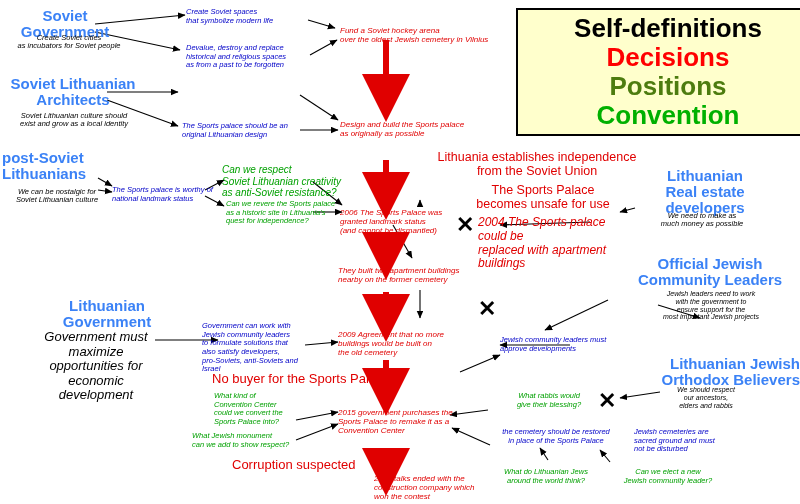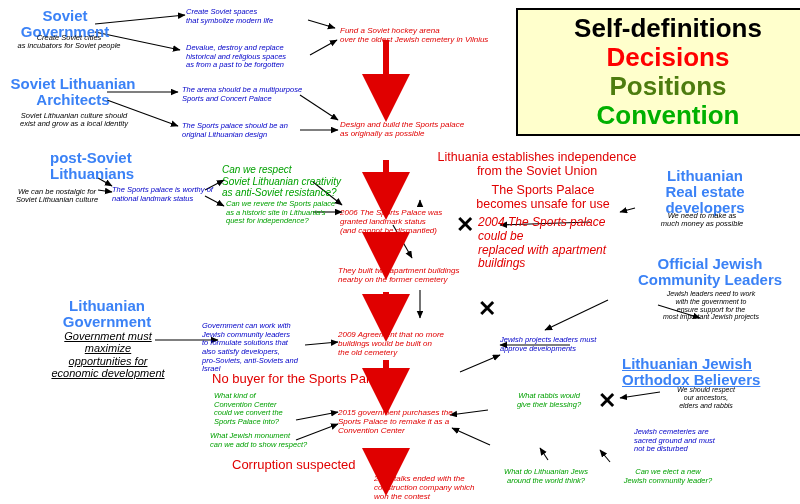--- a/index.html
+++ b/index.html
@@ -99,46 +99,46 @@
     <div class="lg-blue" style="font-size:26px;">Positions</div>
     <div class="lg-green" style="font-size:26px;">Convention</div>
   </div>
 
   <div class="node actor" style="left:10px;top:8px;width:110px;font-size:15px;white-space:pre-line;text-align:center;">Soviet
 Government</div>
 
   <div class="node actor" style="left:8px;top:76px;width:130px;font-size:15px;white-space:pre-line;text-align:center;">Soviet Lithuanian
 Architects</div>
 
-  <div class="node actor" style="left:2px;top:150px;width:120px;font-size:15px;white-space:pre-line;text-align:left;margin-left:48px;">post-Soviet
+  <div class="node actor" style="left:2px;top:150px;width:120px;font-size:15px;white-space:pre-line;text-align:left;">post-Soviet
 Lithuanians</div>
 
   <div class="node actor" style="left:42px;top:298px;width:130px;font-size:15px;white-space:pre-line;text-align:center;">Lithuanian
 Government</div>
 
   <div class="node actor" style="left:630px;top:168px;width:150px;font-size:15px;white-space:pre-line;text-align:center;">Lithuanian
 Real estate
 developers</div>
 
   <div class="node actor" style="left:624px;top:256px;width:172px;font-size:15px;white-space:pre-line;text-align:center;">Official Jewish
 Community Leaders</div>
 
-  <div class="node actor" style="left:622px;top:356px;width:178px;font-size:15px;white-space:pre-line;text-align:left;text-decoration:underline;">Lithuanian Jewish
+  <div class="node actor" style="left:622px;top:356px;width:178px;font-size:15px;white-space:pre-line;text-align:right;">Lithuanian Jewish
 Orthodox Believers</div>
 
   <div class="node desc italic" style="left:14px;top:34px;width:110px;font-size:7.5px;white-space:pre-line;text-align:center;">Create Soviet cities
 as incubators for Soviet people</div>
 
   <div class="node desc italic" style="left:4px;top:112px;width:140px;font-size:7.5px;white-space:pre-line;text-align:center;">Soviet Lithuanian culture should
 exist and grow as a local identity</div>
 
   <div class="node desc italic" style="left:2px;top:188px;width:110px;font-size:7.5px;white-space:pre-line;text-align:center;">We can be nostalgic for
 Soviet Lithuanian culture</div>
 
-  <div class="node desc italic" style="left:48px;top:330px;width:120px;font-size:11px;white-space:pre-line;text-align:center;text-decoration:underline;">Government must maximize
+  <div class="node desc italic" style="left:36px;top:330px;width:120px;font-size:13px;white-space:pre-line;text-align:center;">Government must maximize
 opportunities for
 economic development</div>
 
   <div class="node desc italic" style="left:632px;top:212px;width:140px;font-size:7.5px;white-space:pre-line;text-align:center;">We need to make as
 much money as possible</div>
 
   <div class="node desc italic" style="left:636px;top:290px;width:150px;font-size:7px;white-space:pre-line;text-align:center;">Jewish leaders need to work
 with the government to
 ensure support for the
 most important Jewish projects</div>
@@ -147,43 +147,43 @@
 our ancestors,
 elders and rabbis</div>
 
   <div class="node blue italic" style="left:186px;top:8px;width:135px;font-size:7.5px;white-space:pre-line;">Create Soviet spaces
 that symbolize modern life</div>
 
   <div class="node blue italic" style="left:186px;top:44px;width:150px;font-size:7.5px;white-space:pre-line;">Devalue, destroy and replace
 historical and religious spaces
 as from a past to be forgotten</div>
 
-  <div class="node blue italic" style="left:182px;top:86px;width:160px;font-size:7.5px;white-space:pre-line;">The arena should be a multipurpose
-Sports and Concert Palace</div>
 
   <div class="node blue italic" style="left:182px;top:122px;width:155px;font-size:7.5px;white-space:pre-line;">The Sports palace should be an
 original Lithuanian design</div>
 
   <div class="node blue italic" style="left:112px;top:186px;width:118px;font-size:7.5px;white-space:pre-line;">The Sports palace is worthy of
 national landmark status</div>
 
   <div class="node blue italic" style="left:202px;top:322px;width:118px;font-size:7.5px;white-space:pre-line;">Government can work with
 Jewish community leaders
 to formulate solutions that
 also satisfy developers,
 pro-Soviets, anti-Soviets and
 Israel</div>
 
-  <div class="node blue italic" style="left:500px;top:336px;width:120px;font-size:7.5px;white-space:pre-line;">Jewish projects leaders must
+  <div class="node blue italic" style="left:500px;top:336px;width:120px;font-size:7.5px;white-space:pre-line;">Jewish community leaders must
 approve developments</div>
 
   <div class="node blue italic" style="left:634px;top:428px;width:112px;font-size:7.5px;white-space:pre-line;">Jewish cemeteries are
 sacred ground and must
 not be disturbed</div>
 
+  <div class="node blue italic" style="left:486px;top:428px;width:140px;font-size:7.5px;white-space:pre-line;text-align:center;">the cemetery should be restored
+in place of the Sports Palace</div>
 
   <div class="node red italic" style="left:340px;top:26px;width:175px;font-size:8px;white-space:pre-line;">Fund a Soviet hockey arena
 over the oldest Jewish cemetery in Vilnius</div>
 
   <div class="node red italic" style="left:340px;top:120px;width:180px;font-size:8px;white-space:pre-line;">Design and build the Sports palace
 as originally as possible</div>
 
   <div class="node red" style="left:428px;top:150px;width:218px;font-size:12.5px;white-space:pre-line;text-align:center;">Lithuania establishes independence
 from the Soviet Union</div>
 
@@ -222,21 +222,21 @@
 
   <div class="node green italic" style="left:226px;top:200px;width:140px;font-size:7.5px;white-space:pre-line;">Can we revere the Sports palace
 as a historic site in Lithuania's
 quest for independence?</div>
 
   <div class="node green italic" style="left:214px;top:392px;width:110px;font-size:7.5px;white-space:pre-line;">What kind of
 Convention Center
 could we convert the
 Sports Palace into?</div>
 
-  <div class="node green italic" style="left:210px;top:432px;width:140px;font-size:7.5px;white-space:pre-line;">What Jewish monument
+  <div class="node green italic" style="left:192px;top:432px;width:140px;font-size:7.5px;white-space:pre-line;">What Jewish monument
 can we add to show respect?</div>
 
   <div class="node green italic" style="left:494px;top:392px;width:110px;font-size:7.5px;white-space:pre-line;text-align:center;">What rabbis would
 give their blessing?</div>
 
   <div class="node green italic" style="left:486px;top:468px;width:120px;font-size:7.5px;white-space:pre-line;text-align:center;">What do Lithuanian Jews
 around the world think?</div>
 
   <div class="node green italic" style="left:608px;top:468px;width:120px;font-size:7.5px;white-space:pre-line;text-align:center;">Can we elect a new
 Jewish community leader?</div>

